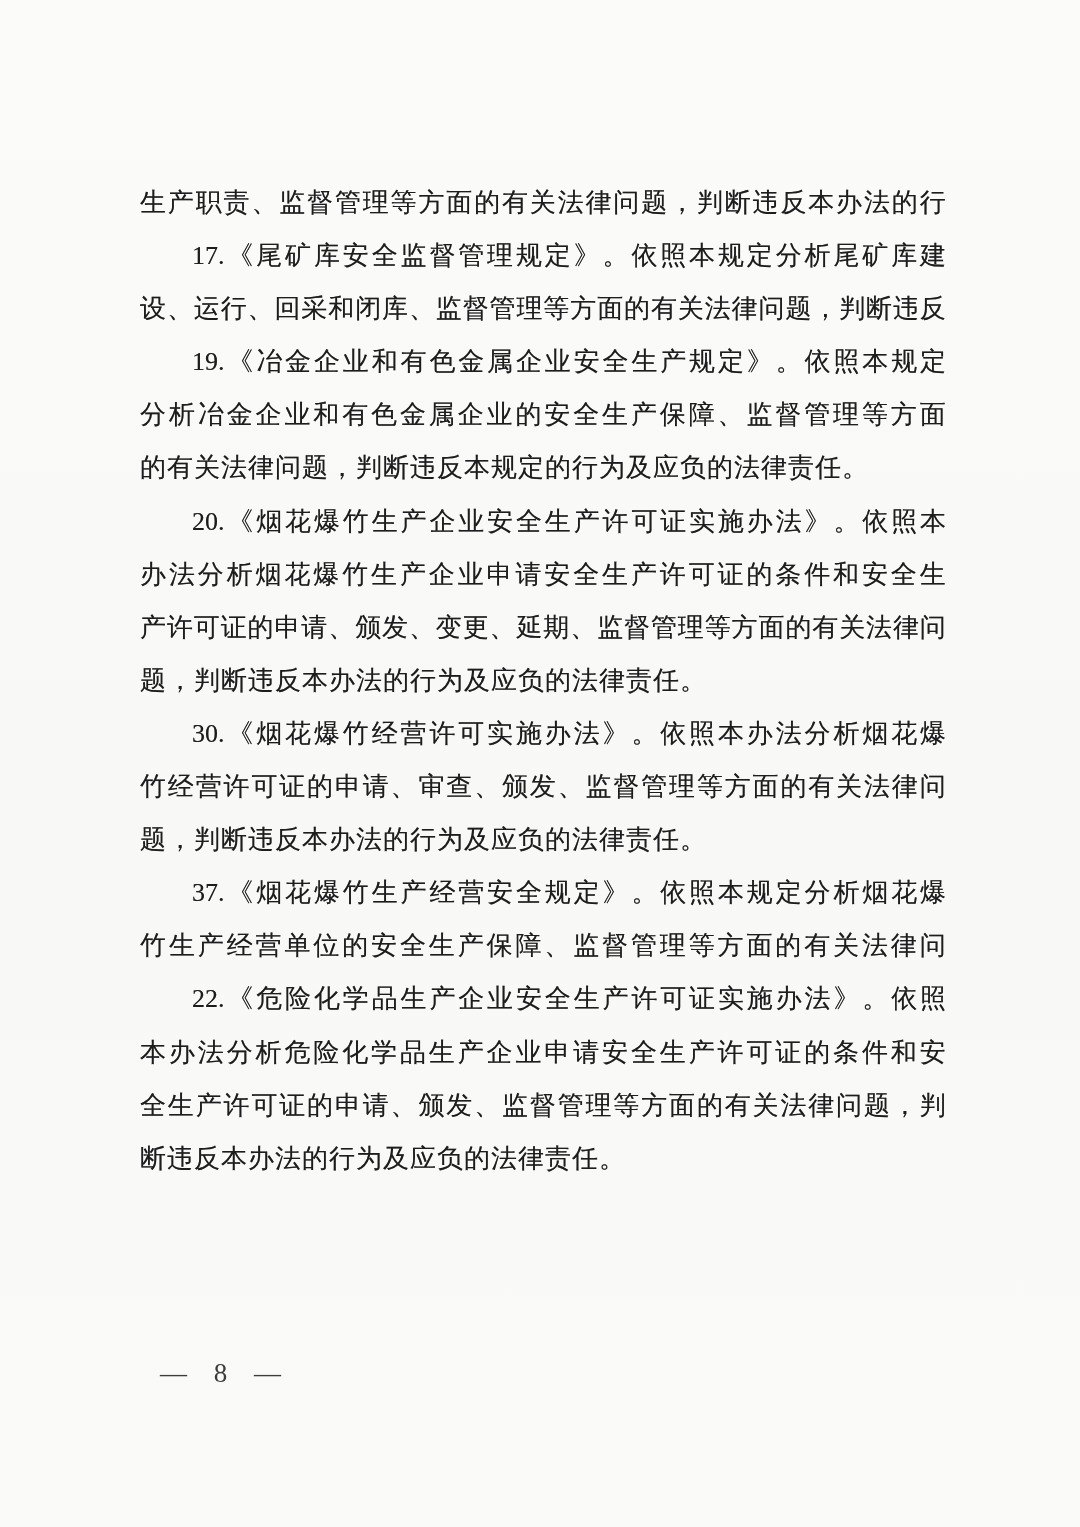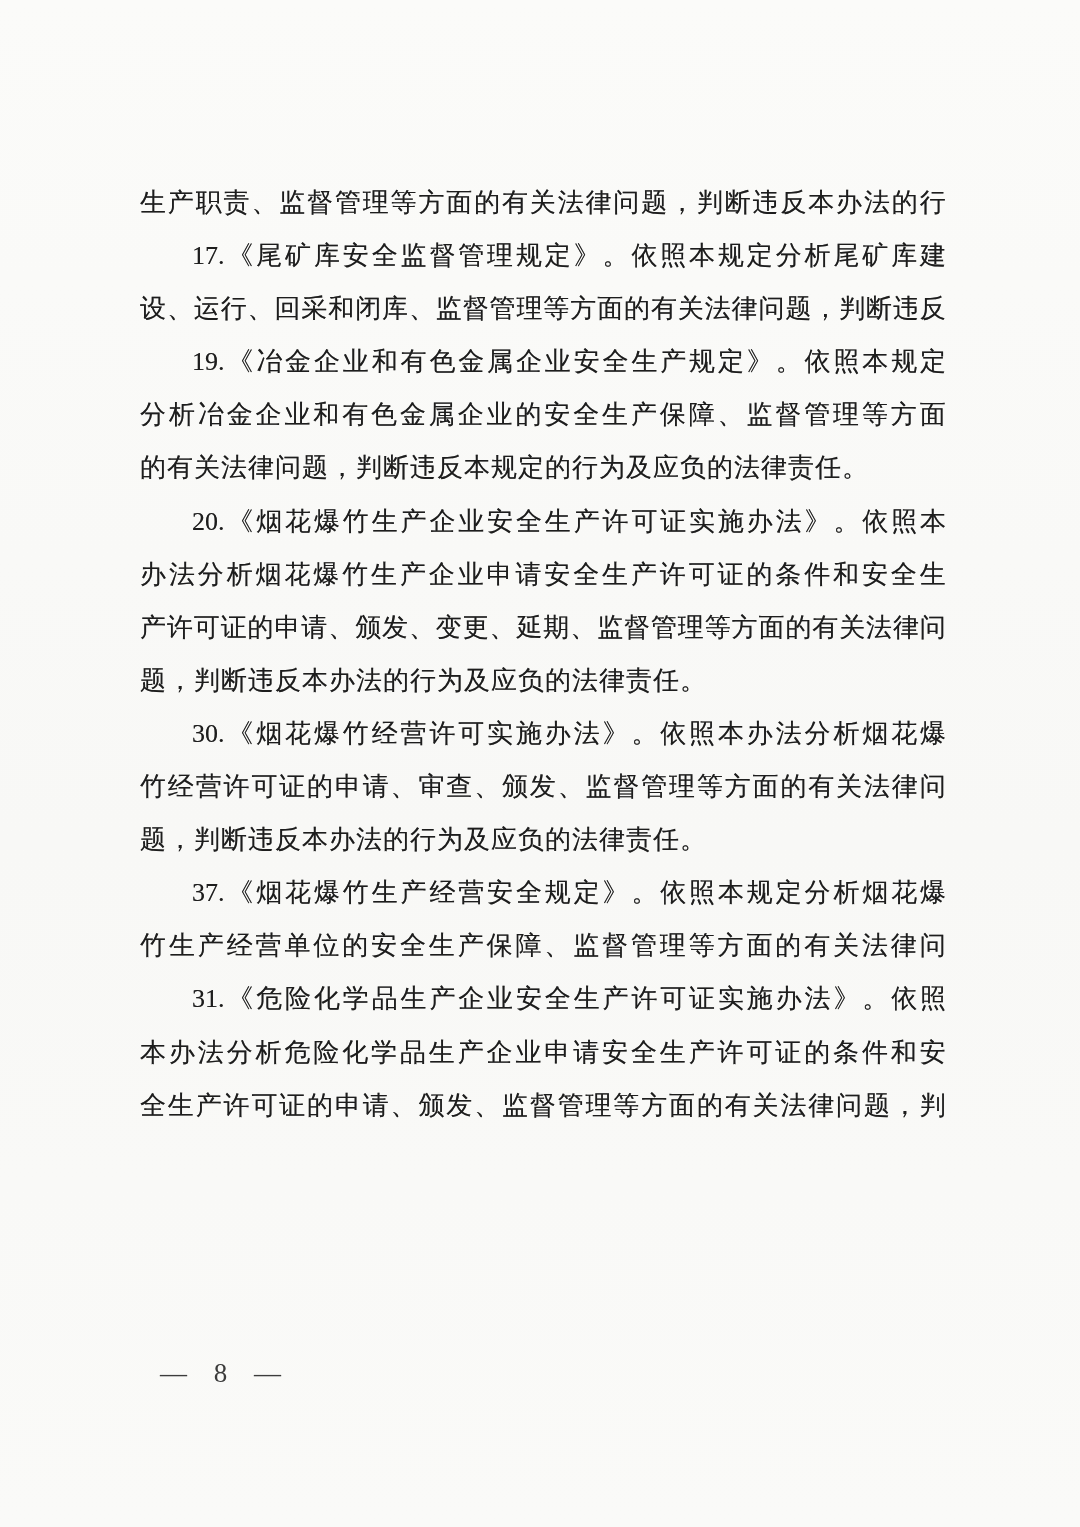--- a/index.html
+++ b/index.html
@@ -435,21 +435,21 @@
           <span>的</span>
           <span>有</span>
           <span>关</span>
           <span>法</span>
           <span>律</span>
           <span>问</span>
         </div>
       </div>
       <div class="paragraph">
         <div class="line justify indent">
-          <span>31.</span>
+          <span>22.</span>
           <span>《</span>
           <span>危</span>
           <span>险</span>
           <span>化</span>
           <span>学</span>
           <span>品</span>
           <span>生</span>
           <span>产</span>
           <span>企</span>
           <span>业</span>
@@ -523,16 +523,17 @@
           <span>的</span>
           <span>有</span>
           <span>关</span>
           <span>法</span>
           <span>律</span>
           <span>问</span>
           <span>题</span>
           <span>，</span>
           <span>判</span>
         </div>
+        <div class="line">断违反本办法的行为及应负的法律责任。</div>
       </div>
     </div>
   <div class="footer">— 8 —</div>
 </div>
 
 </body></html>

